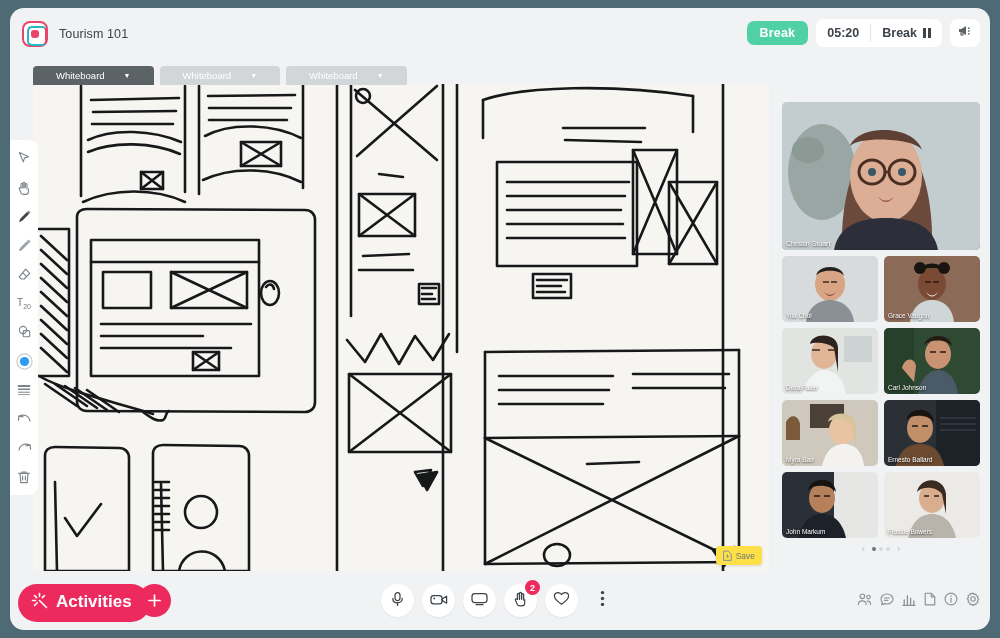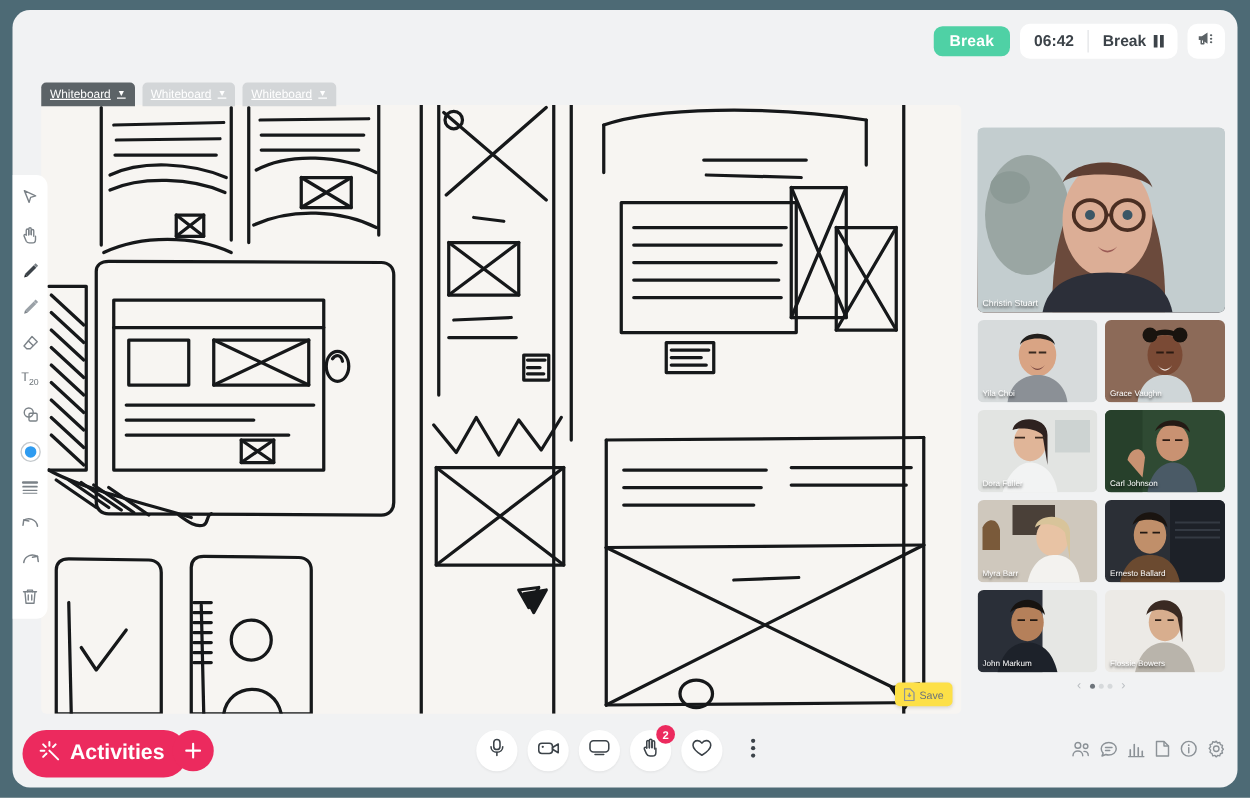--- a/index.html
+++ b/index.html
@@ -109,24 +109,24 @@
 
   
   #board-wrap {
     position: absolute; left: 23px; top: 58px;
     width: 736px; height: 505px;
   }
   #board-tabs {
     display: flex; gap: 6px; position: absolute; left: 0; top: 0; z-index: 3;
   }
   .board-tab {
-    display: flex; align-items: center; gap: 5px;
-    font-size: 9.5px; padding: 4px 7px;
+    display: flex; align-items: center; gap: 19px;
+    font-size: 9.5px; padding: 4px 23px;
     border-radius: 4px 4px 0 0;
-    cursor: pointer; white-space: nowrap; text-decoration: underline;
+    cursor: pointer; white-space: nowrap;
   }
   .board-tab.active { background: #5c6367; color: #ffffff; }
   .board-tab.inactive { background: #d3d6d8; color: #ffffff; }
   .chev { font-size: 7px; line-height: 1; }
 
   #board {
     position: absolute; left: 0; top: 18px;
     width: 736px; height: 487px;
     background: #f7f5f2;
     border-radius: 0 4px 4px 4px;
@@ -211,26 +211,30 @@
     display: flex; align-items: center; gap: 8px;
   }
   .br-icon { cursor: pointer; display: flex; }
 </style>
 </head>
 <body>
 
 <div id="app-window">
 
   <div id="header">
+    <div class="brand">
+      <div class="brand-logo"></div>
+      <div class="brand-title">Tourism 101</div>
+    </div>
 
     <div class="header-right">
       <div class="live-badge">Break</div>
 
       <div class="timer-group">
-        <div class="timer-val">06:42</div>
+        <div class="timer-val">05:20</div>
         <div class="timer-sep"></div>
         <div class="break-btn">
           <span>Break</span>
           <span class="pause-ico">
               <i></i>
               <i></i>
             </span>
         </div>
       </div>
 

